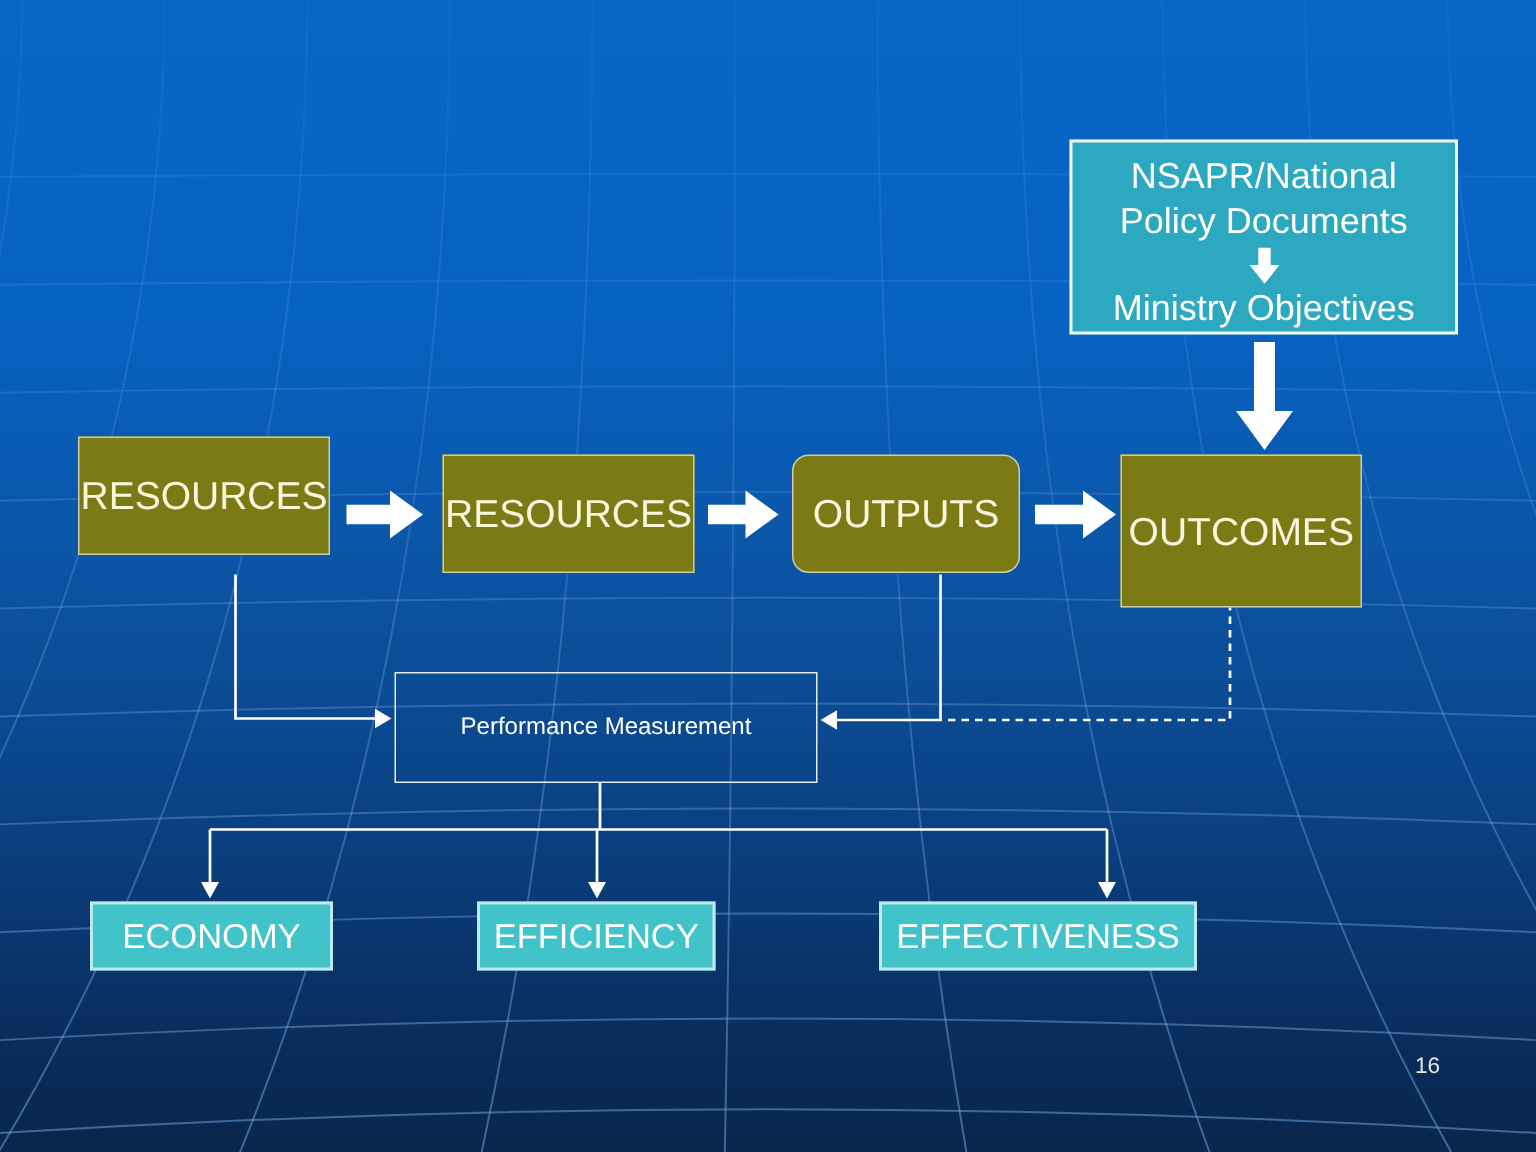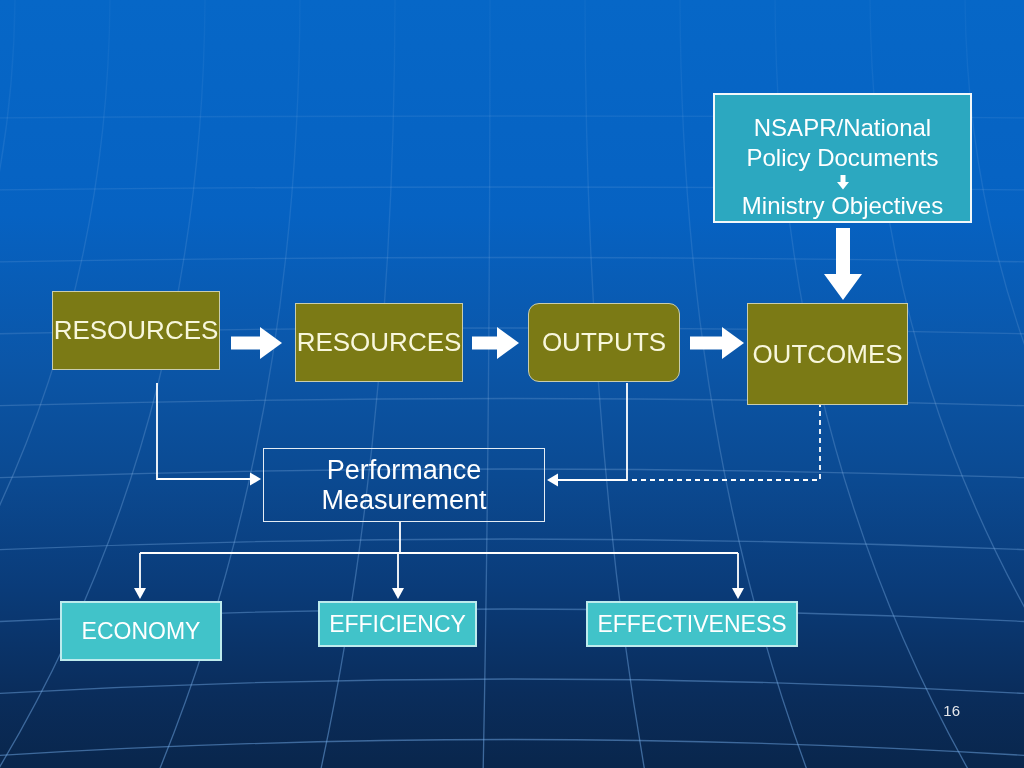--- a/index.html
+++ b/index.html
@@ -8,24 +8,24 @@
     position:relative;width:1024px;height:768px;overflow:hidden;
     background:linear-gradient(180deg,#0667C7 0%,#0662C2 28%,#0B56A8 47%,#0B4A92 62%,#0A3C7A 76%,#0A2D5C 90%,#09264C 100%);
   }
   svg.layer{position:absolute;left:0;top:0;width:1024px;height:768px;}
   .bg-grid{z-index:0;}
   .connectors{z-index:1;}
   .box{position:absolute;display:flex;align-items:center;justify-content:center;
        text-align:center;z-index:2;box-sizing:border-box;}
   .olive{background:#7B7A15;border:1.5px solid #C9CDAE;color:#F8F7DC;font-size:26px;}
   .policy{background:#2CA8C0;border:2px solid #F2F8FA;color:#FFFFFF;font-size:24px;
-          flex-direction:column;line-height:30px;padding-top:18px;}
+          flex-direction:column;line-height:30px;padding-top:8px;}
   .policy .wrapline{max-width:212px;}
   .policy svg{margin:2px 0 1px 0;display:block;}
-  .pm{background:transparent;border:1.5px solid #E4ECF4;color:#FFFFFF;font-size:27px;line-height:30px;}
+  .pm{background:transparent;border:1.5px solid #E4ECF4;color:#FFFFFF;font-size:16px;line-height:30px;}
   .pm .wrapline{max-width:220px;}
   .result{background:#41C3C9;border:2px solid #BDEBED;color:#FFFFFF;font-size:23px;}
   .page-number{position:absolute;top:702px;right:64px;color:#E4E6EA;font-size:15px;z-index:2;}
 </style>
 </head>
 <body>
 
 <div class="slide">
 
   <svg class="layer bg-grid" viewBox="0 0 1024 768" aria-hidden="true">
@@ -105,21 +105,21 @@
     <span>OUTPUTS</span>
   </div>
   <div class="box olive" style="left:747px;top:303px;width:161px;height:102px;">
     <span>OUTCOMES</span>
   </div>
 
   <div class="box pm" style="left:263px;top:448px;width:282px;height:74px;">
     <div class="wrapline">Performance Measurement</div>
   </div>
 
-  <div class="box result" style="left:60px;top:601px;width:162px;height:60px;">
+  <div class="box result" style="left:60px;top:601px;width:162px;height:46px;">
     <span>ECONOMY</span>
   </div>
   <div class="box result" style="left:318px;top:601px;width:159px;height:46px;">
     <span>EFFICIENCY</span>
   </div>
   <div class="box result" style="left:586px;top:601px;width:212px;height:46px;">
     <span>EFFECTIVENESS</span>
   </div>
 
   <div class="page-number">16</div>

